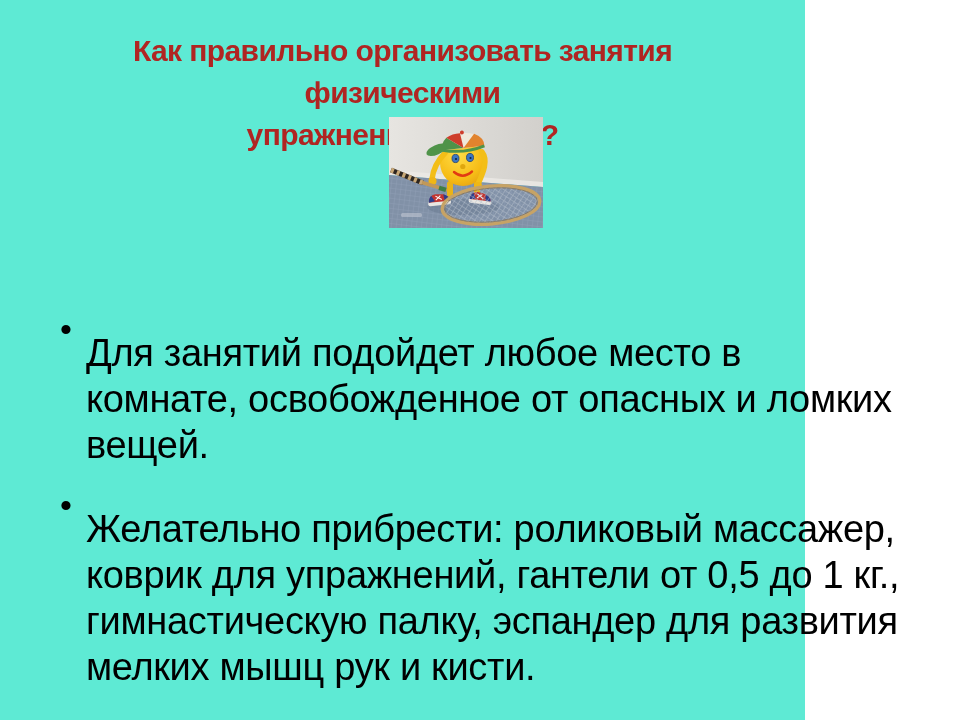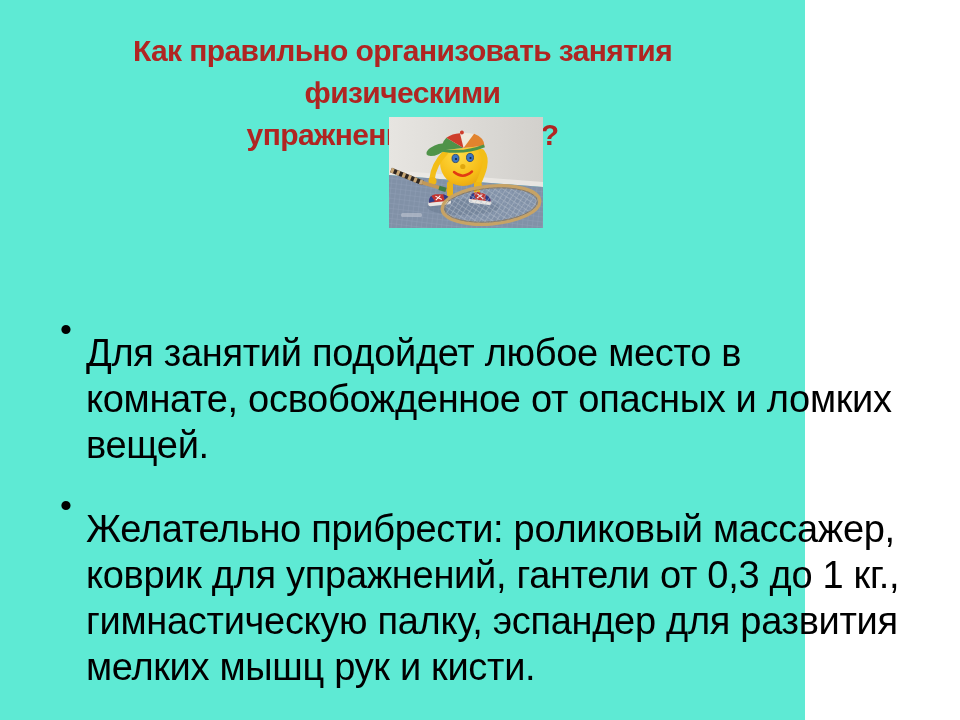--- a/index.html
+++ b/index.html
@@ -129,19 +129,19 @@
   <ul class="bullets">
     <li class="bullet">
       <span class="marker">•</span>
       <span class="btext">Для занятий подойдет любое место в
 комнате, освобожденное от опасных и ломких
 вещей.</span>
     </li>
     <li class="bullet">
       <span class="marker">•</span>
       <span class="btext">Желательно прибрести: роликовый массажер,
-коврик для упражнений, гантели от 0,3 до 1 кг.,
+коврик для упражнений, гантели от 0,5 до 1 кг.,
 гимнастическую палку, эспандер для развития
 мелких мышц рук и кисти.</span>
     </li>
   </ul>
 
 </div>
 
 </body></html>

